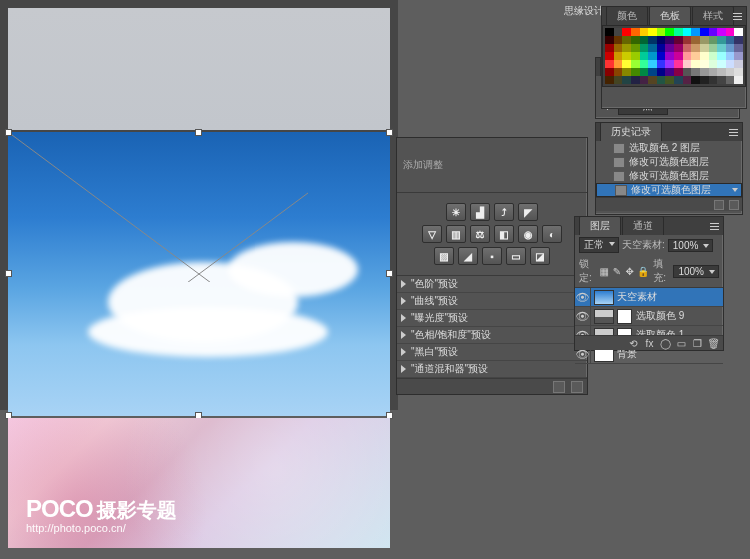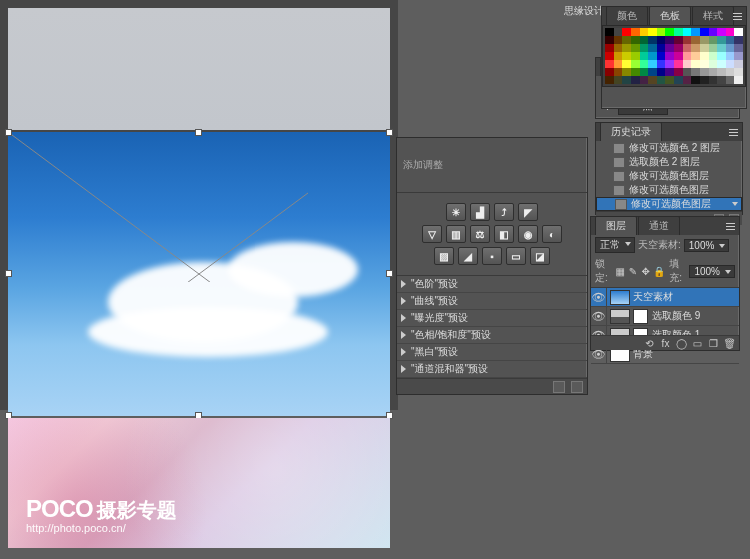--- a/index.html
+++ b/index.html
@@ -46,21 +46,21 @@
 .mini-icon{width:13px;height:13px;display:flex;align-items:center;justify-content:center;color:#ccc;font-size:10px}
 
 #hist-panel{left:595px;top:122px;width:148px;height:93px}
 .hist-body{overflow:hidden}
 .hist-row{display:flex;align-items:center;color:#ddd;font-size:10px;padding:1px 3px;gap:4px;height:14px}
 .hist-row.sel{background:#3174b8}
 .hist-indent{width:10px}
 .hist-icon{width:12px;height:11px;background:#888;border:1px solid #555;flex-shrink:0}
 .hist-footer{height:14px;background:#4a4a4a;border-top:1px solid #3a3a3a;display:flex;justify-content:flex-end;padding:0 3px;gap:5px;align-items:center}
 
-#lay-panel{left:590px;top:216px;width:150px;height:135px}
+#lay-panel{left:574px;top:216px;width:150px;height:135px}
 .lay-ctrl{display:flex;align-items:center;gap:3px;padding:2px 4px;color:#bbb;font-size:9px}
 .sel{background:#3a3a3a;border:1px solid #292929;color:#ddd;padding:0 14px 0 4px;position:relative;font-size:10px}
 .sel::after{content:"";position:absolute;right:3px;top:4px;border-left:3px solid transparent;border-right:3px solid transparent;border-top:4px solid #ccc}
 .lay-body{border-top:1px solid #3a3a3a}
 .layer{display:flex;align-items:center;height:19px;border-bottom:1px solid #454545;color:#ddd;font-size:10px}
 .layer.sel-layer{background:#3174b8}
 .eye{width:16px;text-align:center;color:#ccc;font-size:11px;border-right:1px solid #454545;height:100%;display:flex;align-items:center;justify-content:center}
 .thumb{width:20px;height:15px;background:#fff;border:1px solid #333;margin:0 3px;flex-shrink:0}
 .thumb.sky{background:linear-gradient(#2d7dd0,#a8d3f5)}
 .thumb.adj{background:linear-gradient(#ccc 50%,#555 50%)}
@@ -190,25 +190,20 @@
 <div id="hist-panel" class="panel">
   <div class="panel-head">
     <div class="tab">历史记录</div>
     <div class="menu-icon">
         <span></span>
         <span></span>
         <span></span>
       </div>
   </div>
   <div class="hist-body" id="hist-body">
-      <div class="hist-row">
-        <span class="hist-indent"></span>
-        <span class="hist-icon"></span>
-        <span>修改可选颜色 2 图层</span>
-      </div>
       <div class="hist-row">
         <span class="hist-indent"></span>
         <span class="hist-icon"></span>
         <span>选取颜色 2 图层</span>
       </div>
       <div class="hist-row">
         <span class="hist-indent"></span>
         <span class="hist-icon"></span>
         <span>修改可选颜色图层</span>
       </div>

